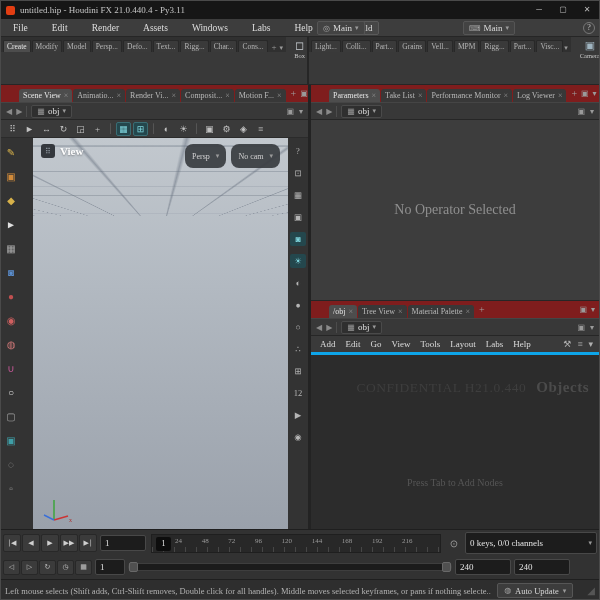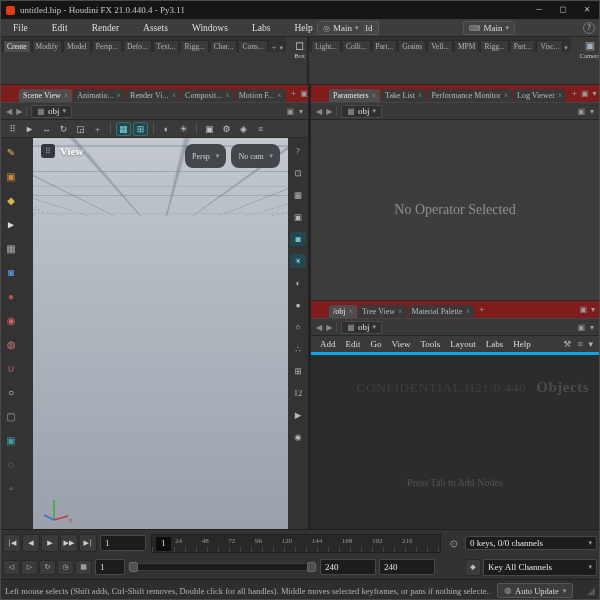--- a/index.html
+++ b/index.html
@@ -114,21 +114,21 @@
   .cur-frame{width:46px}
   .ruler{flex:1;height:19px;background:#282828;border:1px solid #1f1f1f;position:relative;margin:0 2px;min-width:0}
   .ruler-labels{position:absolute;left:0;right:0;top:2px;display:flex;justify-content:space-between;
                 padding:0 9.5% 0 8%;font-size:7px;color:#9a9a9a}
   .ruler::after{content:"";position:absolute;left:0;right:0;bottom:0;height:5px;
                 background:repeating-linear-gradient(90deg,#474747 0 1px,transparent 1px 11px)}
   .playhead{position:absolute;left:4px;top:2px;width:15px;height:14px;background:#0d0d0d;border-radius:2px;
             color:#f0f0f0;font-size:8px;display:flex;align-items:center;justify-content:center;z-index:2}
   .zoom-btn{width:16px;color:#9a9a9a;font-size:10px;text-align:center}
   .tl-right{width:132px;flex:0 0 auto;display:flex;gap:2px;align-items:center}
-  .keys-field{flex:1;display:flex;justify-content:space-between;align-items:center;height:14px;line-height:16px}
+  .keys-field{flex:1;display:flex;justify-content:space-between;align-items:center;height:22px;line-height:16px}
   .small-btns{display:flex;gap:1px}
   .sbtn{width:17px;height:15px;background:#3b3b3b;border:1px solid #282828;border-radius:2px;color:#c0c0c0;
         font-size:7px;display:flex;align-items:center;justify-content:center;font-family:inherit}
   .start-frame{width:30px}
   .end-frame{width:56px}
   .range-slider{flex:1;position:relative;height:16px;min-width:0}
   .groove{position:absolute;left:0;right:0;top:4px;height:8px;background:#1b1b1b;border:1px solid #3e3e3e;border-radius:3px}
   .handle{position:absolute;top:3px;width:9px;height:10px;background:#505050;border:1px solid #686868;border-radius:2px}
   .handle.left{left:1px}.handle.right{right:1px}
   .tl-spacer{width:24px;flex:0 0 auto}
@@ -590,27 +590,20 @@
         </div>
       <span class="tl-field start-frame">1</span>
       <div class="range-slider">
         <div class="groove"></div>
         <div class="handle left"></div>
         <div class="handle right"></div>
       </div>
       <span class="tl-field end-frame">240</span>
       <span class="tl-field end-frame">240</span>
       <span class="tl-spacer"></span>
-      <div class="tl-right">
-        <button class="sbtn keybtn">◆</button>
-        <span class="tl-field keyall-field">
-          <span>Key All Channels</span>
-          <span class="caret">▾</span>
-        </span>
-      </div>
     </div>
   </div>
 
   <div class="statusbar">
     <span class="status-text">Left mouse selects (Shift adds, Ctrl-Shift removes, Double click for all handles). Middle moves selected keyframes, or pans if nothing selecte...</span>
     <span class="auto-update">
       <span class="ddi">◍</span>
       <span>Auto Update</span>
       <span class="caret">▾</span>
     </span>

